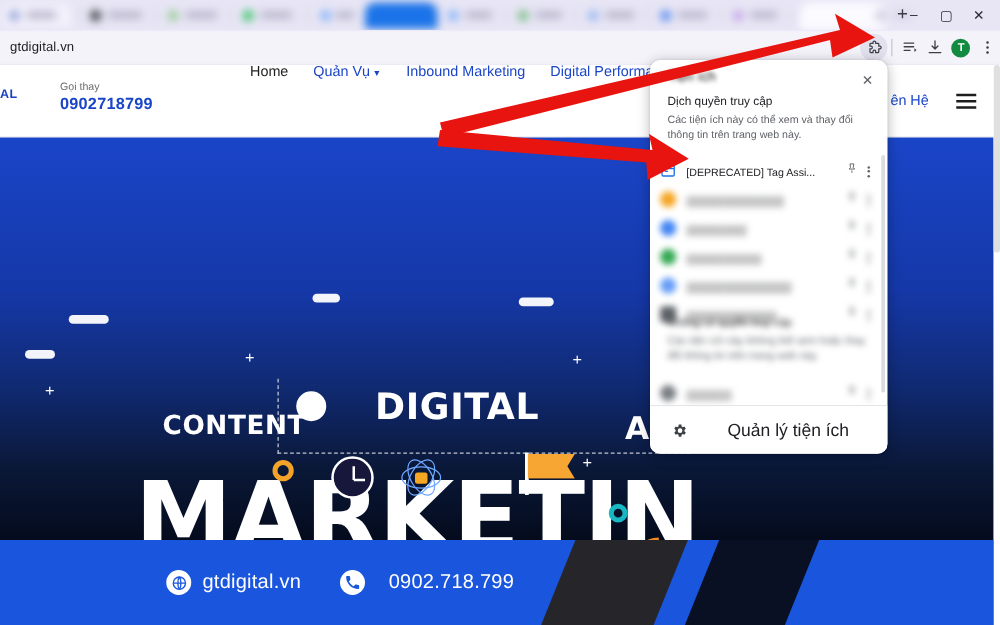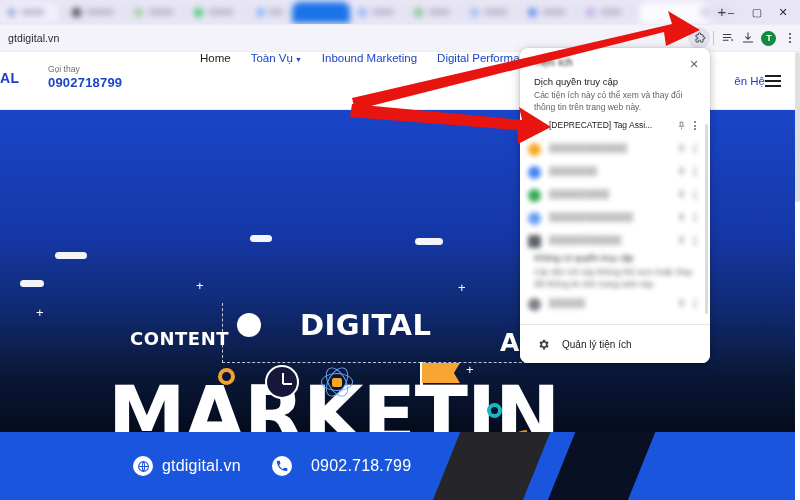--- a/index.html
+++ b/index.html
@@ -90,43 +90,43 @@
     position: absolute; right: 0; top: 52px; width: 5px; height: 448px; background: #ffffff;
   }
   .page-scrollbar i { position: absolute; left: 0; top: 0; width: 5px; height: 150px; background: #e0e0e0; border-radius: 3px; }
 
   .site-header {
     position: relative; height: 58px; background: #fff;
     display: flex; align-items: center;
   }
   .logo-part {
     position: absolute; left: 0; top: 18px;
-    color: #1a3fbf; font-weight: 700; font-size: 14px; letter-spacing: .3px;
+    color: #1a3fbf; font-weight: 700; font-size: 10px; letter-spacing: .3px;
   }
   .callnow { position: absolute; left: 48px; top: 12px; }
   .callnow .lbl { font-size: 8.5px; color: #6d6d6d; }
   .callnow .num { font-size: 13px; font-weight: 700; color: #1a45c8; letter-spacing: .2px; margin-top: 1px; }
   .nav { position: absolute; left: 200px; top: 0; height: 58px; display: flex; gap: 20px; }
   .nav a { font-size: 11.5px; color: #1a45c8; text-decoration: none; white-space: nowrap; }
   .nav a.home { color: #1d1d1d; }
   .caret { font-size: 7px; margin-left: 2px; color: #1a45c8; }
-  .nav-right { position: absolute; right: 14px; top: 0; height: 58px; display: flex; align-items: center; }
+  .nav-right { position: absolute; right: 14px; top: 0; height: 58px; display: flex; align-items: center; gap: 22px; }
   .burger { width: 16px; }
   .burger i { display: block; height: 1.6px; background: #1d1d1d; margin: 3.4px 0; }
   .header-shadow { position: absolute; left:0; bottom:0; width: 795px; height: 1px; background: #ececec; }
 
   
   .hero {
     position: relative; height: 322px; width: 795px; overflow: hidden;
     background: linear-gradient(#1a45c8 0%, #1538a8 38%, #102a72 62%, #0a1838 82%, #040b1c 100%);
   }
   .hero-inner { position: absolute; inset: 0; }
   .word { position: absolute; color: #fff; font-weight: 800; letter-spacing: .5px;
           font-family: "DejaVu Sans", sans-serif; }
-  .w-content { left: 130px; top: 218px; font-size: 18px; }
+  .w-content { left: 130px; top: 218px; font-size: 21px; }
   .w-digital { left: 300px; top: 198px; font-size: 29px; }
   .w-au      { left: 500px; top: 218px; font-size: 25px; }
   .w-marketing {
     left: 108px; top: 268px; font-size: 78px; line-height: .95;
     letter-spacing: -1px; font-weight: 900;
   }
   .dashbox { position: absolute; border: 1.4px dashed rgba(255,255,255,.75); }
   .db4 { left: 222px; top: 193px; width: 330px; height: 60px; border-top:none;}
   .dot-w { position: absolute; width: 24px; height: 24px; border-radius: 50%; background: #fff; left: 237px; top: 203px; }
   .plus { position: absolute; color: #fff; font-size: 13px; font-weight: 300; }
@@ -190,36 +190,36 @@
   .pop-title {
     position: absolute; left: 14px; top: 8px; font-size: 11px; font-weight: 500; color: #202124;
     filter: blur(1.6px);
   }
   .pop-close { position: absolute; right: 8px; top: 8px; width: 16px; height: 16px;
                display: flex; align-items: center; justify-content: center; color: #5f6368; font-size: 11px; }
   .pop-section-title { position: absolute; left: 14px; top: 28px; font-size: 9.5px; color: #202124; }
   .pop-section-desc { position: absolute; left: 14px; top: 41px; width: 168px; font-size: 8.5px;
                       color: #5f6368; line-height: 1.45; }
   .ext-list { position: absolute; left: 0; top: 72px; width: 190px; }
-  .ext-row { position: relative; height: 23px; display: flex; align-items: flex-start; padding: 0 8px; }
+  .ext-row { position: relative; height: 23px; display: flex; align-items: flex-end; padding: 0 8px; }
   .ext-ico { width: 13px; height: 13px; border-radius: 3px; flex: 0 0 13px; margin-right: 8px;
              display:flex; align-items:center; justify-content:center; font-size:8px; color:#fff; }
   .ext-name { flex: 1; font-size: 8.5px; color: #202124; white-space: nowrap; overflow: hidden; }
   .ext-pin { width: 14px; text-align: center; color: #5f6368; font-size: 10px; }
   .ext-kebab { width: 14px; text-align: center; color: #5f6368; }
   .ext-kebab span { display:block; width:2px; height:2px; background:#5f6368; border-radius:50%; margin:1.4px auto;}
   .blurred { filter: blur(2.6px); }
   .pop-section2 { position: absolute; left: 14px; top: 205px; width: 168px; }
   .pop-section2 .t { font-size: 9px; color: #202124; filter: blur(2.4px); }
   .pop-section2 .d { font-size: 8.5px; color: #5f6368; line-height: 1.45; margin-top: 3px; filter: blur(2.4px); }
   .pop-divider { position: absolute; left: 0; top: 276px; width: 190px; height: 1px; background: #e4e5e7; }
   .pop-manage { position: absolute; left: 0; top: 277px; width: 190px; height: 38px;
                 display: flex; align-items: center; padding-left: 16px; gap: 12px; background: #fff; }
   .pop-manage .g { width: 14px; height: 14px; color: #3c4043; font-size: 13px; display:flex; align-items:center; justify-content:center;}
-  .pop-manage .l { font-size: 10px; color: #202124; }
+  .pop-manage .l { font-size: 14px; color: #202124; margin-left: 20px; }
   .pop-scroll { position: absolute; right: 2px; top: 76px; width: 3px; height: 190px; background: #dadce0; border-radius: 2px; }
 
   
   .arrows { position: absolute; left: 0; top: 0; width: 800px; height: 500px; pointer-events: none; }
 </style>
 </head>
 <body>
 
 <div class="browser-chrome">
 
@@ -312,21 +312,21 @@
 <div class="page">
 
   <div class="site-header">
     <div class="logo-part">AL</div>
     <div class="callnow">
       <div class="lbl">Gọi thay</div>
       <div class="num">0902718799</div>
     </div>
     <div class="nav">
       <a class="home" href="#">Home</a>
-      <a href="#"><span>Toàn Vụ</span><span class="caret">▼</span></a>
+      <a href="#"><span>Quản Vụ</span><span class="caret">▼</span></a>
       <a href="#">Inbound Marketing</a>
       <a href="#">Digital Performance Mark</a>
     </div>
     <div class="nav-right">
       <a href="#" style="font-size:11.5px;color:#1a45c8;text-decoration:none">ên Hệ</a>
       <div class="burger">
           <i></i>
           <i></i>
           <i></i>
         </div>

